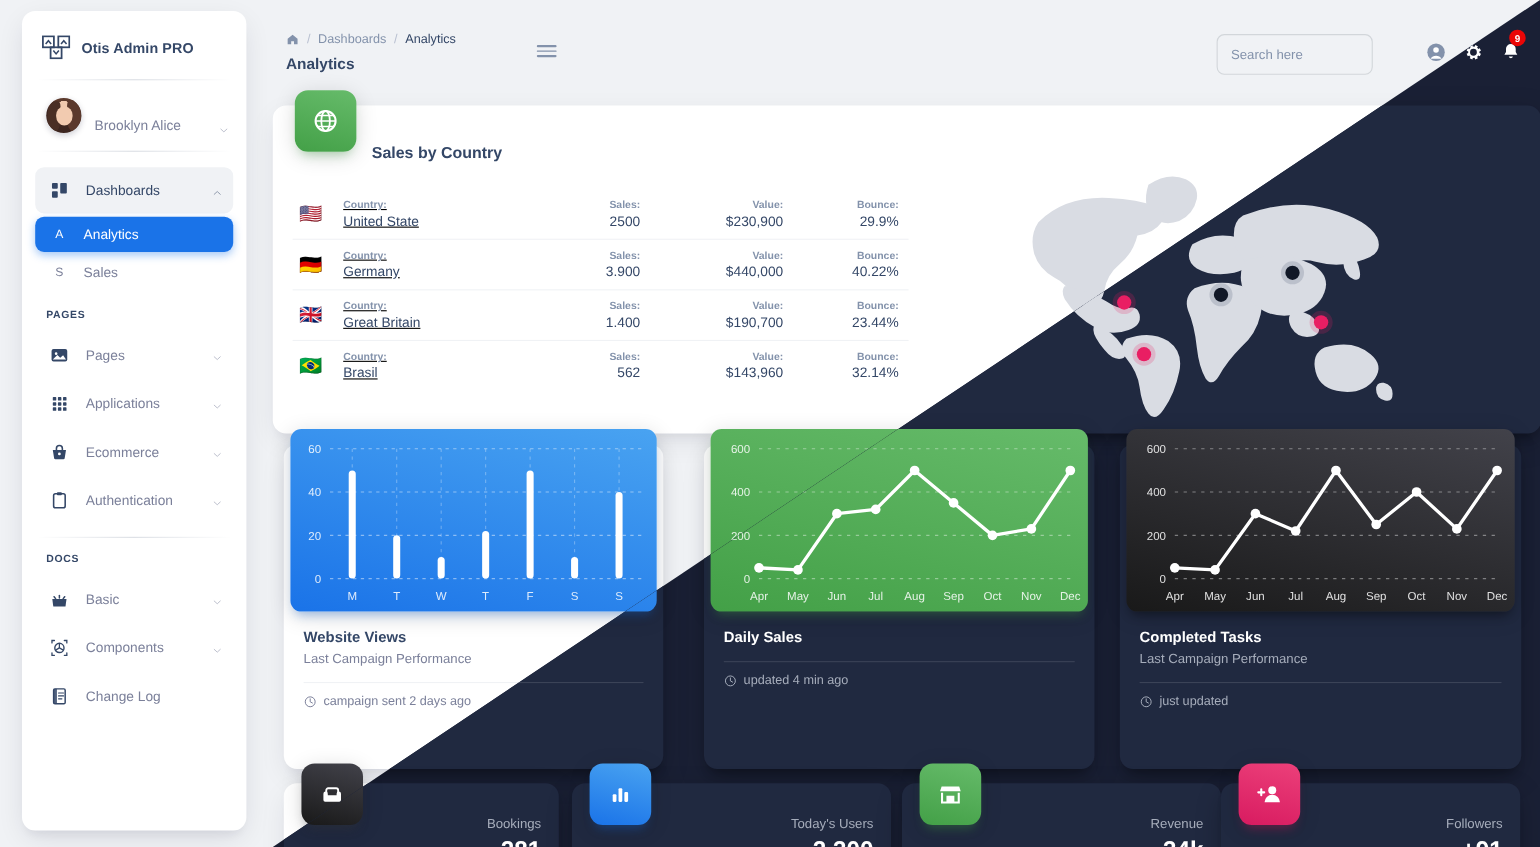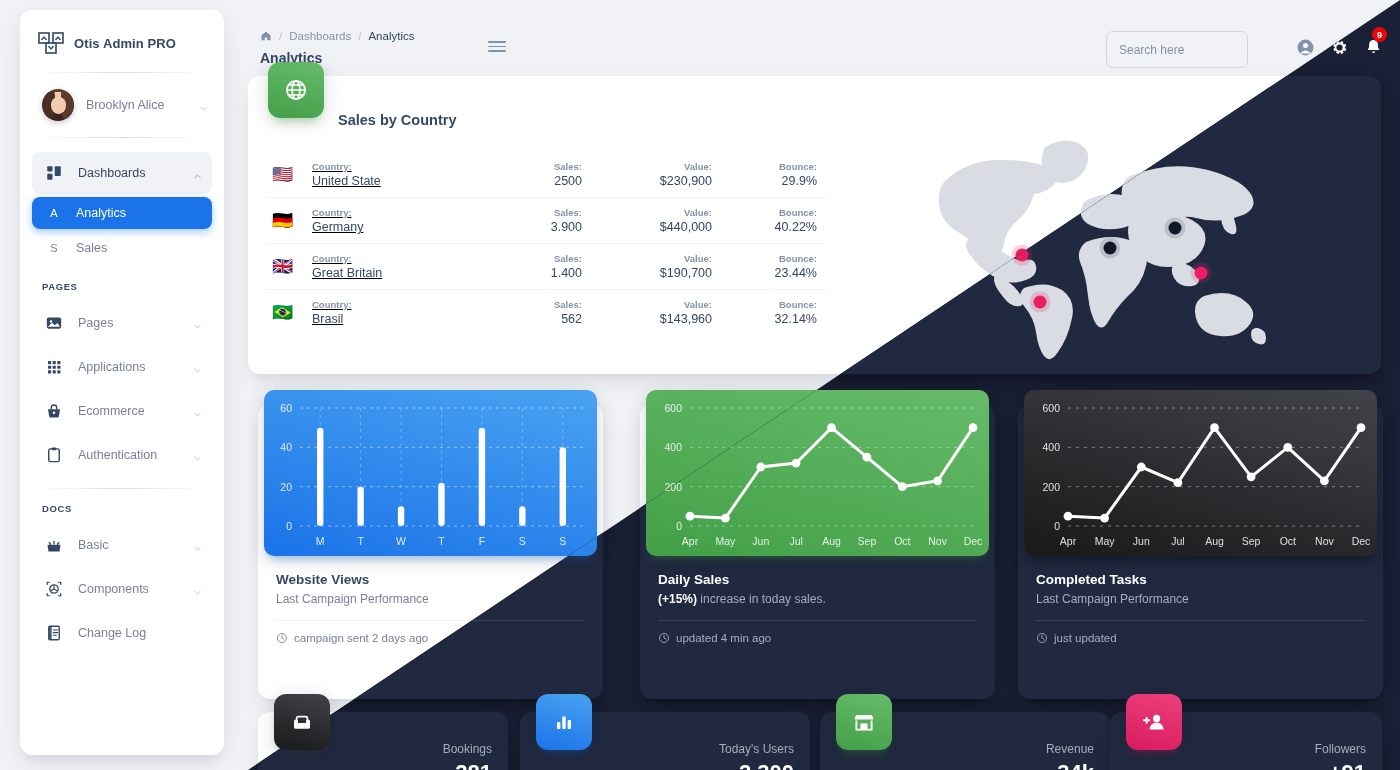--- a/index.html
+++ b/index.html
@@ -25,21 +25,21 @@
   .sidebar{
     position:absolute;left:20px;top:10px;width:204px;height:745px;
     background:#fff;border-radius:12px;
     box-shadow:0 8px 26px -4px rgba(20,20,50,.12),0 8px 9px -5px rgba(20,20,50,.06);
     overflow:hidden;
   }
   .sb-brand{display:flex;align-items:center;gap:10px;padding:22px 16px 18px 18px;}
   .sb-brand .logo{width:26px;height:22px;flex:none;}
   .sb-brand .bname{font-size:13px;font-weight:bold;color:#344767;letter-spacing:.1px;}
   .sb-hr{height:1px;margin:0 14px;background:linear-gradient(90deg,rgba(255,255,255,0),rgba(52,71,103,.18),rgba(255,255,255,0));}
-  .sb-user{display:flex;align-items:center;gap:12px;padding:16px 16px 16px 22px;}
+  .sb-user{display:flex;align-items:flex-end;gap:12px;padding:16px 16px 16px 22px;}
   .avatar{width:32px;height:32px;border-radius:50%;flex:none;overflow:hidden;position:relative;
     background:radial-gradient(circle at 50% 34%,#f0c9ae 0 30%,#5c3a2c 31% 52%,#3d2620 53% 100%);
     box-shadow:0 2px 6px rgba(20,20,50,.22);}
   .avatar .hairL{position:absolute;left:1px;top:3px;width:12px;height:27px;background:#4a2f25;border-radius:60% 20% 40% 50%;}
   .avatar .hairR{position:absolute;right:0px;top:2px;width:13px;height:28px;background:#5b392c;border-radius:20% 60% 50% 40%;}
   .avatar .face{position:absolute;left:9px;top:8px;width:15px;height:17px;background:#f2cbb0;border-radius:50% 50% 55% 55%;}
   .sb-user .uname{font-size:12.5px;color:#7b809a;flex:1;}
   .chev{width:10px;height:10px;flex:none;opacity:.55;}
   .sb-section{font-size:9.5px;font-weight:bold;letter-spacing:.6px;color:#344767;
     padding:14px 0 8px 22px;text-transform:uppercase;}
@@ -66,23 +66,24 @@
   .search input{width:100%;height:100%;box-sizing:border-box;border:0;outline:0;background:transparent;
     padding:0 12px;font-size:12px;color:#495057;font-family:"Liberation Sans",sans-serif;}
   .search input::placeholder{color:#8392ab;}
   .ticons{position:absolute;right:18px;top:38px;display:flex;align-items:center;gap:16px;}
   .ticons .ti{width:18px;height:18px;position:relative;cursor:pointer;}
   .badge{position:absolute;left:8px;top:-11px;min-width:15px;height:15px;border-radius:8px;background:#ea0606;
     color:#fff;font-size:9px;font-weight:bold;display:flex;align-items:center;justify-content:center;padding:0 3px;box-sizing:border-box;}
 
   
   .panel-country{
-    position:absolute;left:248px;top:76px;width:1133px;height:298px;
+    position:absolute;left:248px;top:96px;width:1133px;height:298px;
     background:#fff;border-radius:12px;
     box-shadow:0 8px 26px -4px rgba(20,20,50,.10),0 8px 9px -5px rgba(20,20,50,.05);
+    padding-left:20px;
   }
   .globe-chip{position:absolute;left:20px;top:-14px;width:56px;height:56px;border-radius:12px;
     background:linear-gradient(195deg,#66BB6A,#43A047);
     box-shadow:0 4px 20px 0 rgba(0,0,0,.14),0 7px 10px -5px rgba(76,175,80,.4);
     display:flex;align-items:center;justify-content:center;}
   .panel-title{position:absolute;left:90px;top:36px;font-size:14.5px;font-weight:bold;color:#344767;}
   .ctable{position:absolute;left:18px;top:76px;width:560px;}
   .crow{display:flex;align-items:center;padding:9px 4px 9px 4px;border-bottom:1px solid #f0f2f5;}
   .crow:last-child{border-bottom:0;}
   .crow .flag{width:26px;flex:none;font-size:17px;line-height:1;text-align:center;}
@@ -966,21 +967,20 @@
             <text x="220.9" y="155" text-anchor="middle" class="axlabel">Sep</text>
             <circle cx="256.3" cy="96.7" r="4.4" fill="#ffffff"></circle>
             <text x="256.3" y="155" text-anchor="middle" class="axlabel">Oct</text>
             <circle cx="291.6" cy="90.8" r="4.4" fill="#ffffff"></circle>
             <text x="291.6" y="155" text-anchor="middle" class="axlabel">Nov</text>
             <circle cx="327.0" cy="37.7" r="4.4" fill="#ffffff"></circle>
             <text x="327.0" y="155" text-anchor="middle" class="axlabel">Dec</text>
           </svg></div>
         <div class="cbody">
           <div class="ct">Daily Sales</div>
-          <p class="cs"><b>(+15%)</b><span> increase in today sales.</span></p>
           <div class="cdiv"></div>
           <div class="cfoot">
             <span style="display:flex;">
               <svg viewBox="0 0 24 24" width="12" height="12">
                 <circle cx="12" cy="12" r="9" fill="none" stroke="#a6adbb" stroke-width="1.8"></circle>
                 <path d="M12 6.6 V12 L16 14.2" fill="none" stroke="#a6adbb" stroke-width="1.8" stroke-linecap="round"></path>
               </svg>
             </span>
             <span>updated 4 min ago</span>
           </div>

